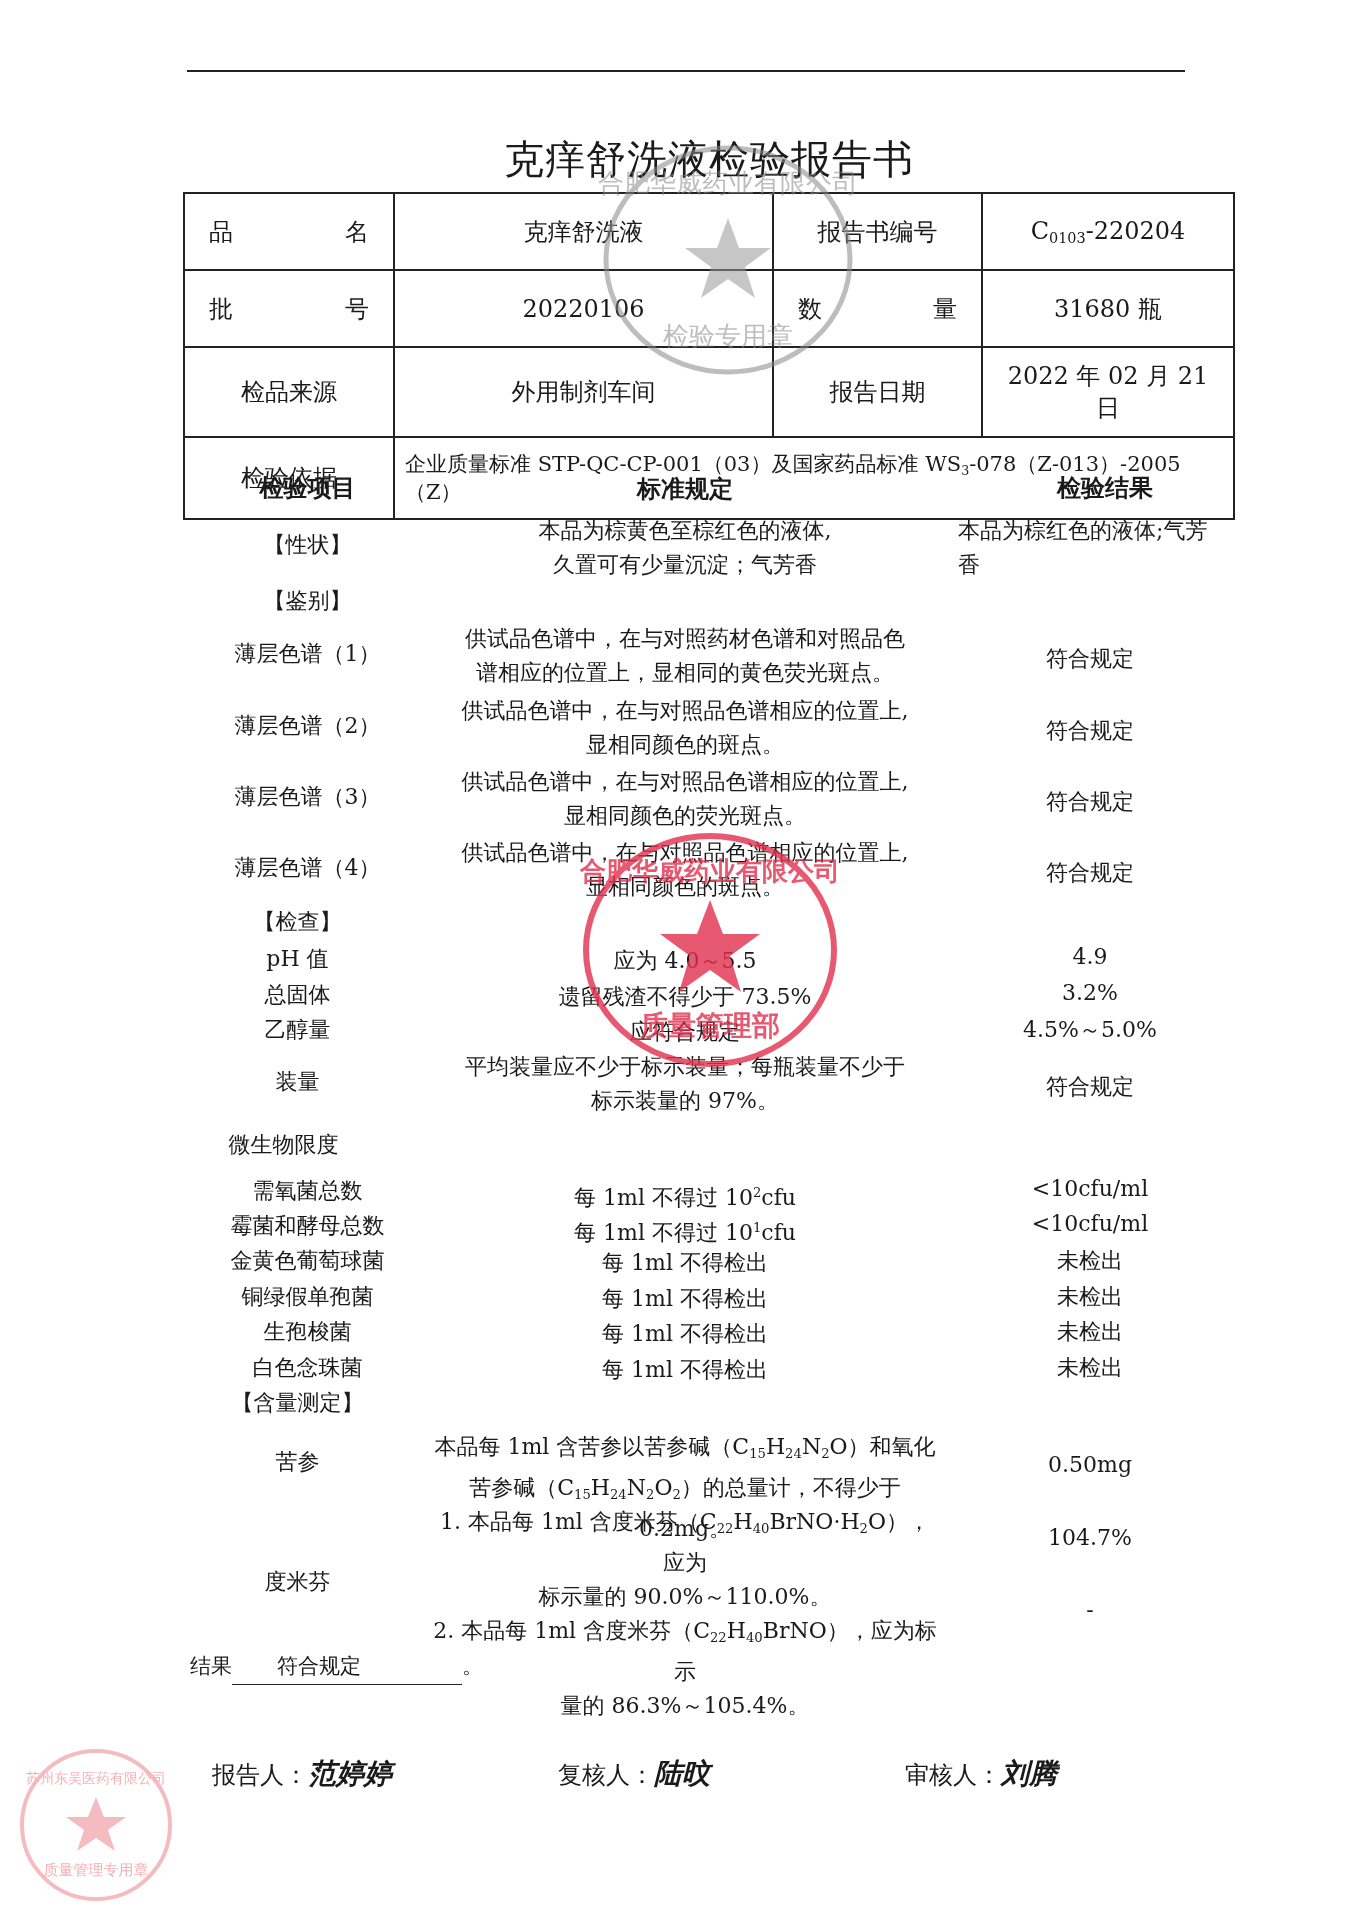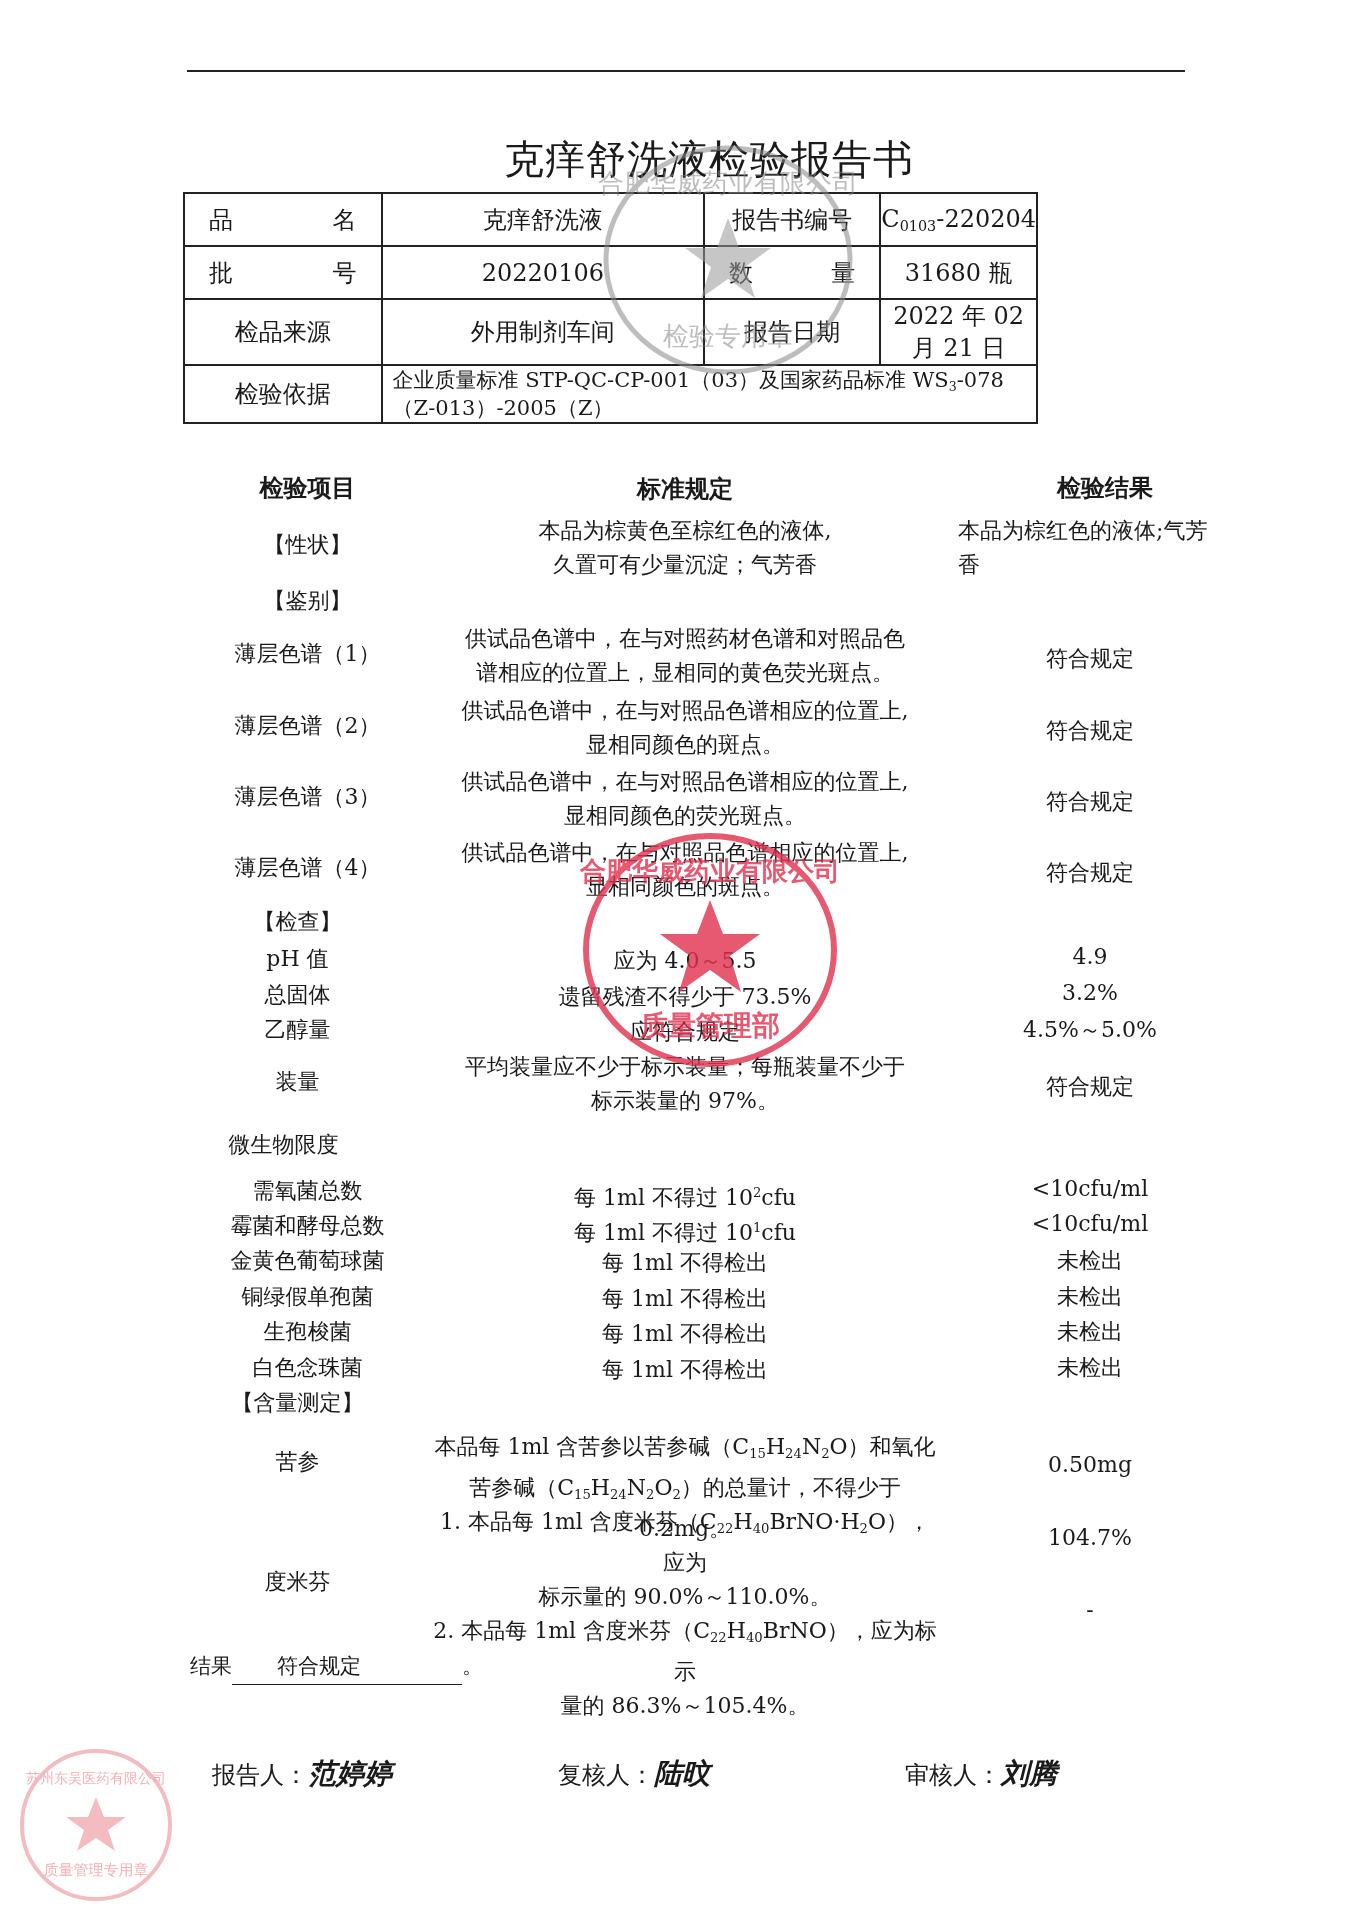--- a/index.html
+++ b/index.html
@@ -6,25 +6,25 @@
   body {
     width: 1358px; height: 1920px; background: #ffffff; position: relative; overflow: hidden;
     font-family: "DejaVu Serif", "Liberation Serif", serif; color: #1a1a1a;
   }
   .top-rule { position: absolute; left: 187px; top: 70px; width: 998px; height: 2px; background: #222; }
   .title {
     position: absolute; left: 0; right: 0; top: 132px; text-align: center;
     font-size: 40px; letter-spacing: 1px; padding-left: 60px;
   }
   table.info {
-    position: absolute; left: 183px; top: 192px; width: 855px; border-collapse: collapse;
+    position: absolute; left: 183px; top: 192px; width: 1052px; border-collapse: collapse;
     font-size: 24px;
     border-radius: 31px;
   }
-  table.info td { border: 2px solid #222; height: 51px; padding: 0; text-align: center; vertical-align: middle; }
+  table.info td { border: 2px solid #222; height: 51px; padding: 12px; text-align: center; vertical-align: middle; }
   td.lbl { width: 160px; }
   td.lbl-spread { text-align: justify; text-align-last: justify; padding: 0 24px !important; }
   td.v1 { width: 353px; }
   td.lbl2 { width: 183px; margin-top: 22px; }
   td.v2 { }
   td.basis { text-align: left !important; padding-left: 10px !important; font-size: 21px; }
   sub { font-size: 60%; vertical-align: -4px; }
   sup { font-size: 60%; vertical-align: 8px; }
 
   .row { position: absolute; left: 0; width: 1358px; font-size: 22px; }

